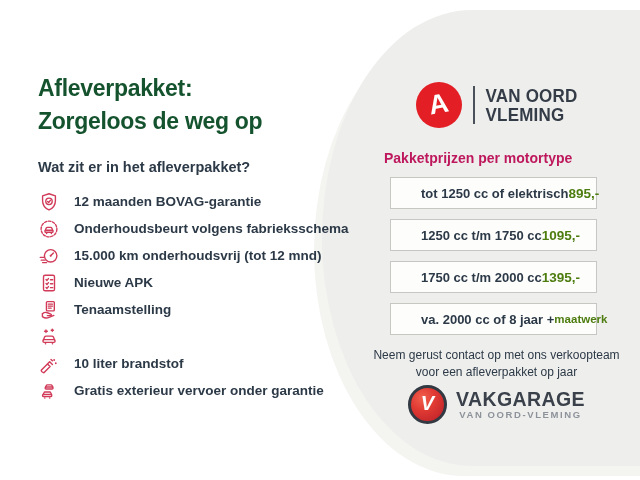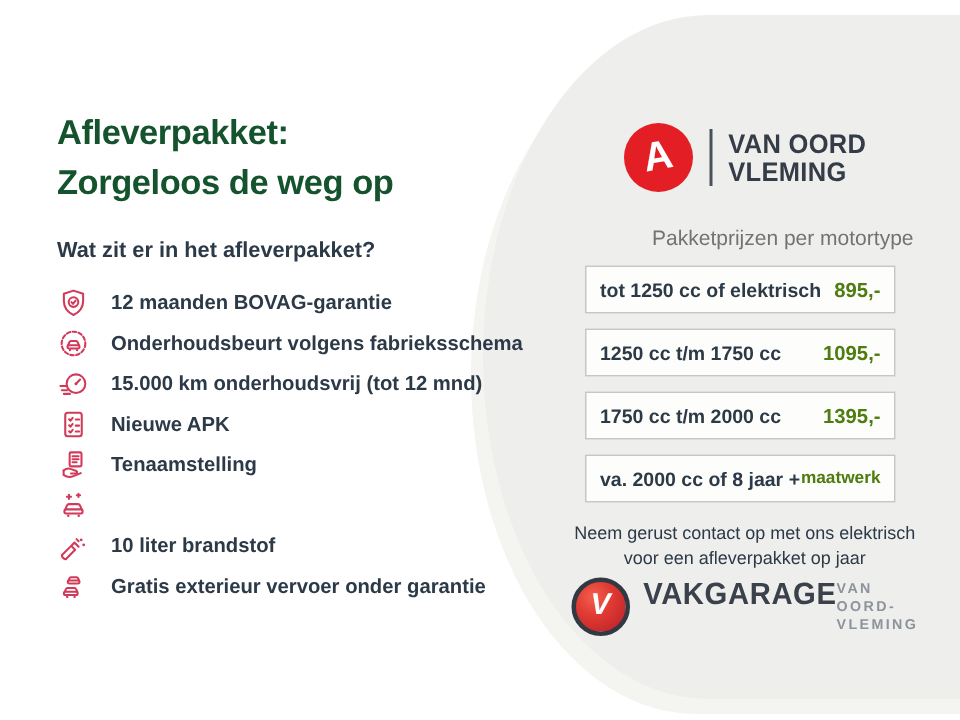--- a/index.html
+++ b/index.html
@@ -61,29 +61,29 @@
   .logo-circle span{
     color:#fff;font-size:27px;font-weight:800;
     transform:rotate(-10deg) translateY(-1px);display:block;
   }
   .logo-divider{width:2px;height:38px;background:#4a515b;flex:0 0 2px;}
   .logo-name{
     font-size:17px;line-height:17.5px;font-weight:700;color:#343c47;
     letter-spacing:0.2px;transform:scaleY(1.05);
   }
   .prices-title{
-    position:absolute;left:384px;top:150px;width:225px;text-align:right;
-    font-size:14px;font-weight:400;color:#737373;
+    position:absolute;left:384px;top:150px;width:225px;text-align:left;
+    font-size:14px;font-weight:700;color:#be185d;
   }
   .price-list{position:absolute;left:390px;top:177px;width:207px;}
   .price-row{
     box-sizing:border-box;width:207px;height:32px;margin-bottom:10px;
     background:#fdfdfc;border:1px solid #c6c6c3;
     display:flex;align-items:center;justify-content:space-between;
-    padding:0 9px;
+    padding:0 30px;
   }
   .price-label{font-size:13px;font-weight:700;color:#2c3947;white-space:nowrap;}
   .price-value{font-size:13.5px;font-weight:700;color:#4d7c0f;white-space:nowrap;}
   .price-value.small{font-size:11.5px;}
   .contact{
     position:absolute;left:359px;top:347px;width:275px;text-align:center;
     font-size:12px;line-height:16.5px;color:#2c3947;
   }
   .vak-logo{
     position:absolute;left:384px;top:385px;width:225px;
@@ -92,21 +92,21 @@
   .vak-circle{
     width:33px;height:33px;border-radius:50%;flex:0 0 33px;
     border:3px solid #323942;
     background:radial-gradient(circle at 35% 30%, #f2604d 0%, #e03a33 40%, #b81e28 100%);
     display:flex;align-items:center;justify-content:center;
   }
   .vak-circle span{
     color:#fff;font-size:20px;font-weight:800;font-style:italic;
     transform:translateY(-1px);display:block;
   }
-  .vak-text{display:flex;}
+  .vak-text{display:flex;flex-direction:column;text-align:center;}
   .vak-brand{
     font-size:19.5px;font-weight:700;color:#3a414b;letter-spacing:0.4px;
     line-height:20px;transform:scaleY(1.05);
   }
   .vak-sub{
     font-size:9.5px;font-weight:600;color:#8d939b;letter-spacing:1.6px;
     line-height:12px;
   }
 </style>
 </head>
@@ -255,21 +255,21 @@
     <span class="price-label">1750 cc t/m 2000 cc</span>
     <span class="price-value">1395,-</span>
   </div>
   <div class="price-row">
     <span class="price-label">va. 2000 cc of 8 jaar +</span>
     <span class="price-value small">maatwerk</span>
   </div>
 </div>
 
 <div class="contact">
-  <div>Neem gerust contact op met ons elektrisch</div>
+  <div>Neem gerust contact op met ons verkoopteam</div>
   <div>voor een afleverpakket op jaar</div>
 </div>
 
 <div class="vak-logo">
   <div class="vak-circle">
     <span>V</span>
   </div>
   <div class="vak-text">
     <span class="vak-brand">VAKGARAGE</span>
     <span class="vak-sub">VAN OORD-VLEMING</span>

